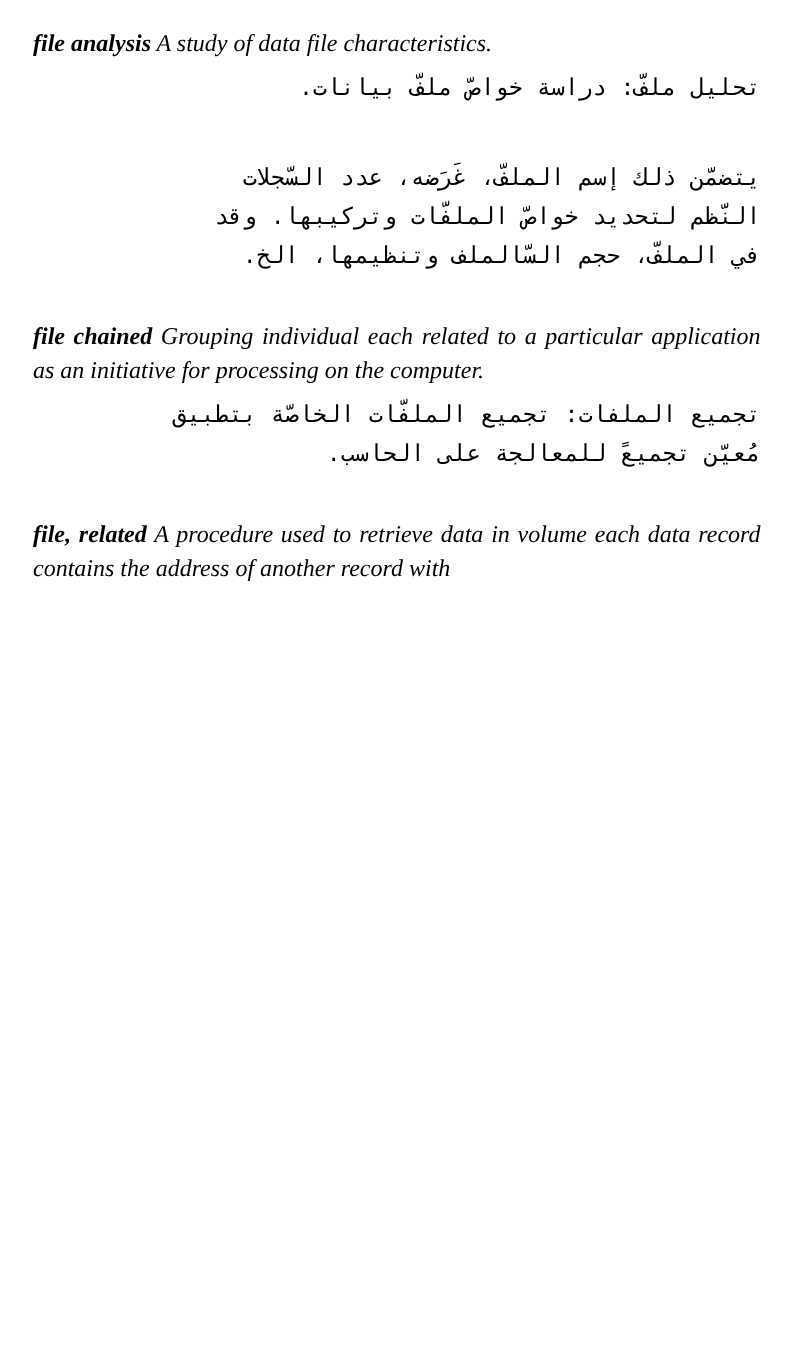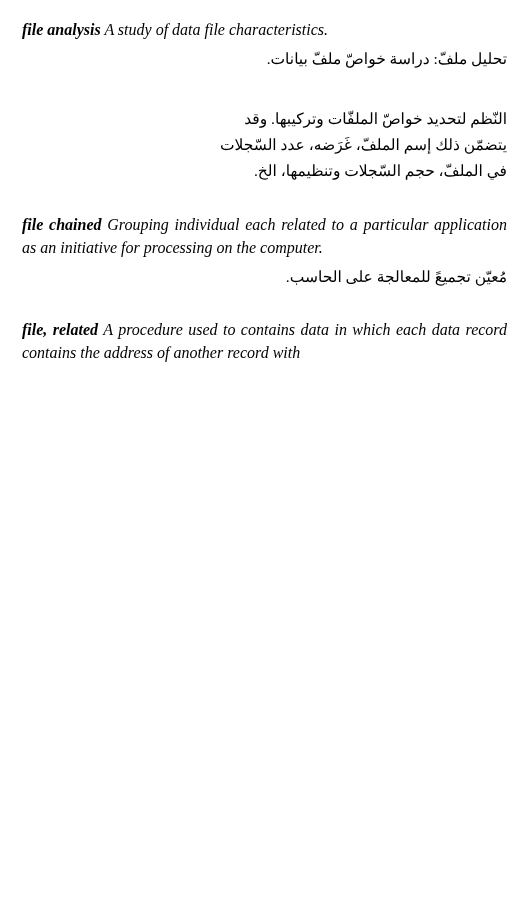--- a/index.html
+++ b/index.html
@@ -29,21 +29,21 @@
       font-style: italic;
     }
 
     .bold-term {
       font-weight: bold;
     }
 
     .arabic-text {
       direction: rtl;
       text-align: right;
-      font-family: Liberation Serif, serif;
+      font-family: Liberation Mono, monospace;
       font-size: 15.5px;
       line-height: 1.7;
       margin-top: 5px;
     }
 
     .divider-space {
       height: 10px;
     }
   </style>
 </head>
@@ -55,36 +55,37 @@
   </div>
   <div class="arabic-text">
     <span>تحليل ملفّ: دراسة خواصّ ملفّ بيانات.</span>
   </div>
 </div>
 
 <div class="divider-space"></div>
 
 <div class="entry">
   <div class="arabic-text">
+    <div>يتضمّن ذلك إسم الملفّ، غَرَضه، عدد السّجلات</div>
     <div>النّظم لتحديد خواصّ الملفّات وتركيبها. وقد</div>
-    <div>يتضمّن ذلك إسم الملفّ، غَرَضه، عدد السّجلات</div>
-    <div>في الملفّ، حجم السّجلات وتنظيمها، الخ.</div>
+    <div>في الملفّ، حجم السّالملف وتنظيمها، الخ.</div>
   </div>
 </div>
 
 <div class="divider-space"></div>
 
 <div class="entry">
   <div class="entry-text">
     <span class="bold-term">file chained</span><span> Grouping individual each related to a particular application as an initiative for processing on the computer.</span>
   </div>
   <div class="arabic-text">
+    <div>تجميع الملفات: تجميع الملفّات الخاصّة بتطبيق</div>
     <div>مُعيّن تجميعً للمعالجة على الحاسب.</div>
   </div>
 </div>
 
 <div class="divider-space"></div>
 
 <div class="entry">
   <div class="entry-text">
-    <span class="bold-term">file, related</span><span> A procedure used to contains data in which each data record contains the address of another record with</span>
+    <span class="bold-term">file, related</span><span> A procedure used to retrieve data in volume each data record contains the address of another record with</span>
   </div>
 </div>
 
 </body></html>

